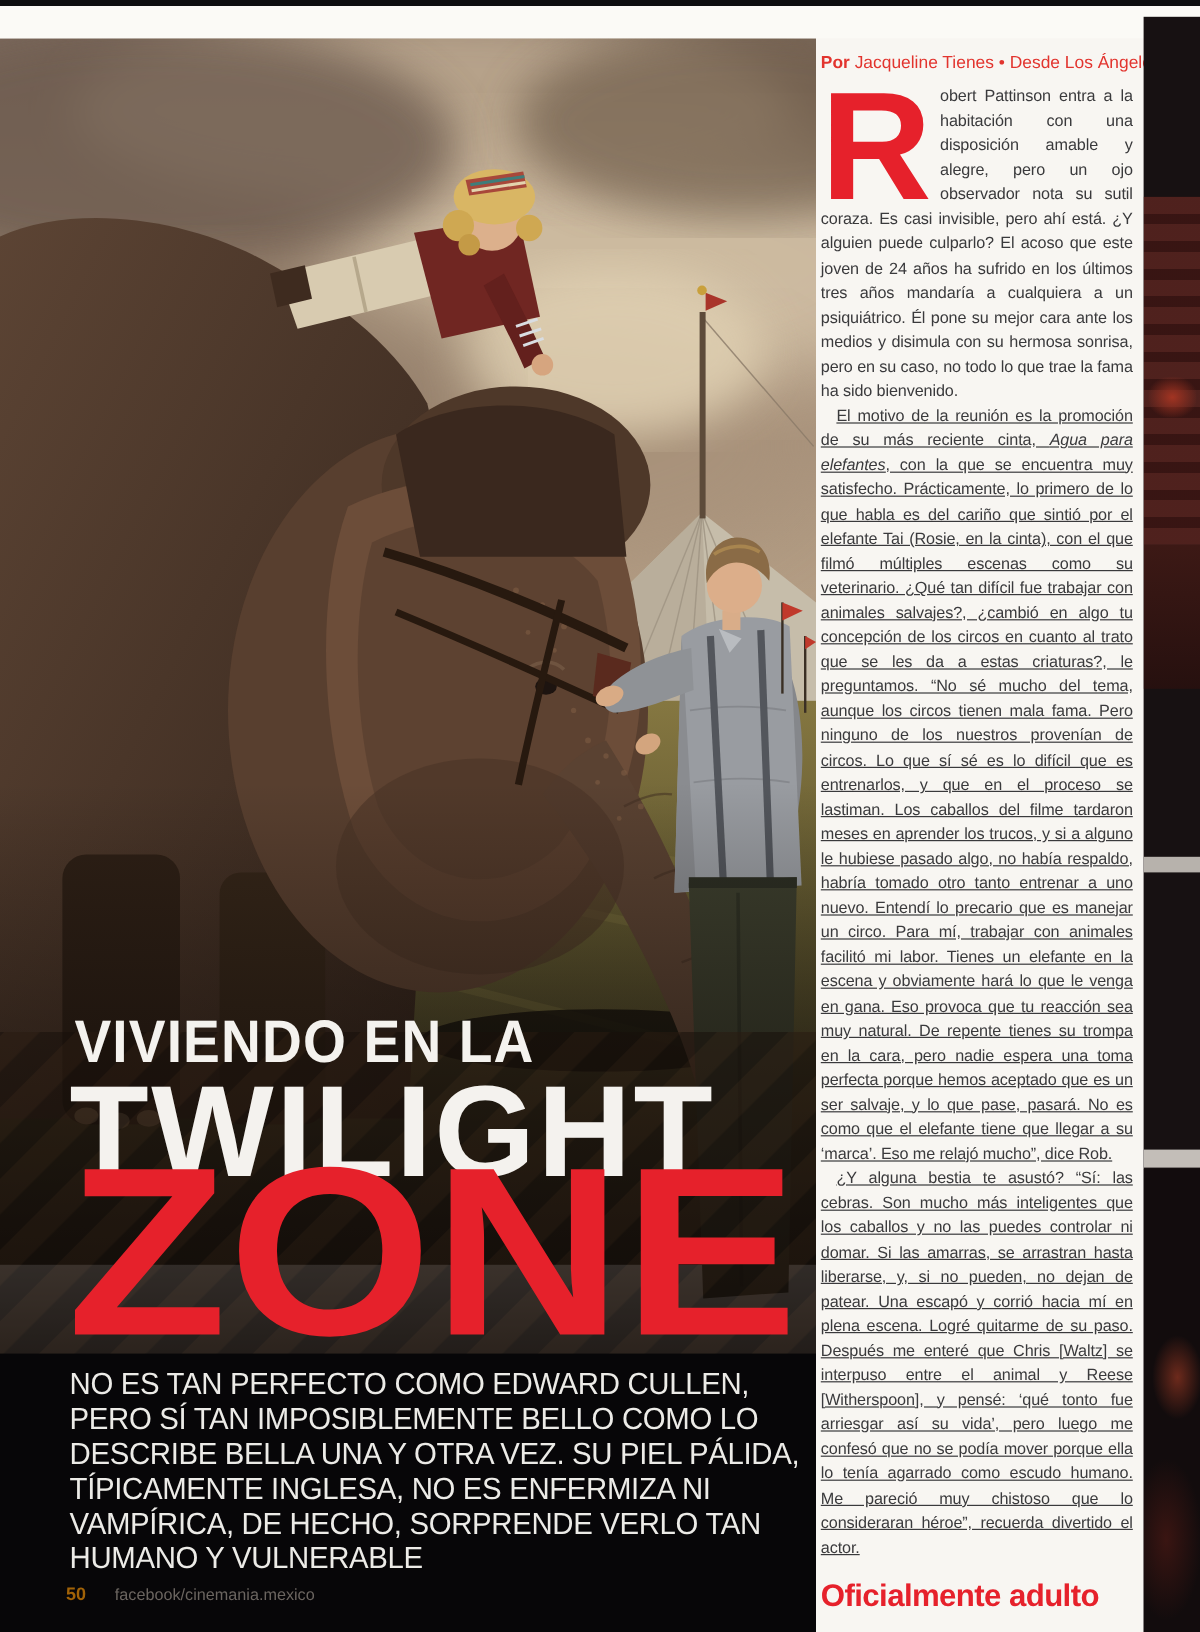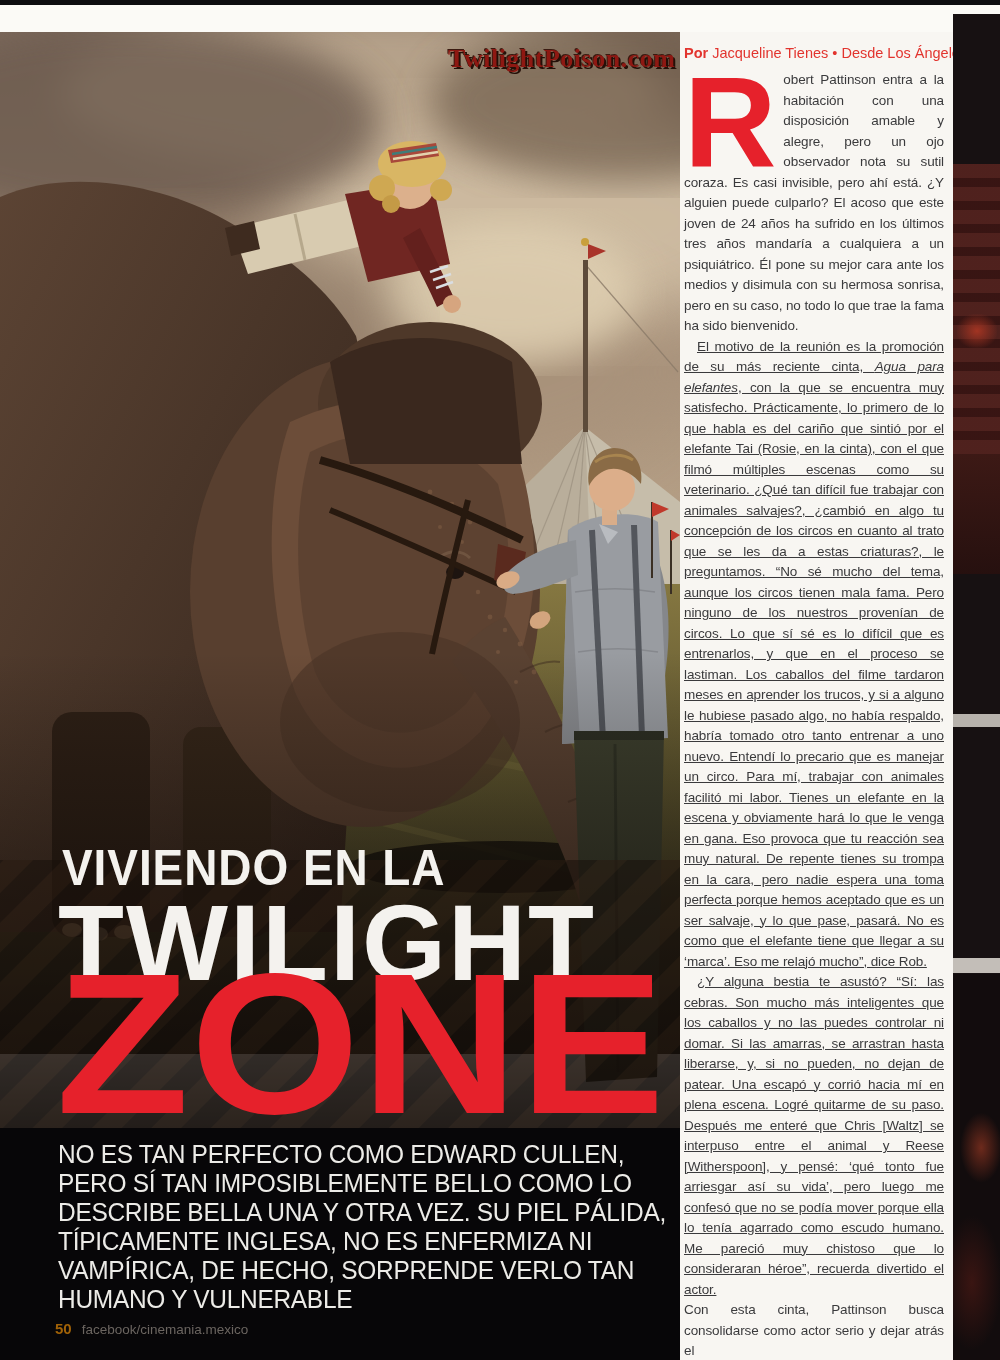--- a/index.html
+++ b/index.html
@@ -30,21 +30,21 @@
 
   .subtitle{
     position:absolute;left:58px;top:1140px;width:640px;
     color:#ecebe7;font-size:25.5px;line-height:29px;font-weight:400;
     transform:scaleX(.96);transform-origin:left top;letter-spacing:-.3px;
     white-space:nowrap;
   }
 
   .footer{position:absolute;left:55px;top:1320px;white-space:nowrap;}
   .footer .pagenum{color:#a16207;font-weight:bold;font-size:15px;}
-  .footer .social{color:#6b6560;font-size:13.5px;margin-left:10px;}
+  .footer .social{color:#6b6560;font-size:13.5px;margin-left:24px;}
 
   
   .column{position:absolute;left:684px;top:44px;width:260px;color:#3a3a3c;}
   .byline{font-size:14.5px;line-height:18px;color:#e2342e;margin-bottom:8px;white-space:nowrap;}
   .byline .por{font-weight:bold;}
   .body-copy{font-size:13.5px;line-height:20.5px;text-align:justify;letter-spacing:-.1px;}
   .body-copy p{margin:0;}
   .dropcap{
     float:left;color:#e6212b;font-weight:bold;
     font-size:128px;line-height:98px;margin:4px 7px 0 0;
@@ -285,21 +285,20 @@
         <line x1="671" y1="498" x2="671" y2="562" stroke="#3a2f24" stroke-width="2"></line>
         <path d="M671,498 L680,503 L671,509 Z" fill="#c0392b"></path>
       </g>
 
       <rect x="0" y="620" width="680" height="710" fill="url(#fadeBlack)"></rect>
       <rect x="0" y="828" width="680" height="320" fill="url(#stripesDiag)" opacity="0.55"></rect>
       <rect x="0" y="1096" width="680" height="232" fill="#070608"></rect>
     </svg>
   </div>
 
-  <div class="watermark">TwilightPoison.com</div>
 
   <div class="title-block">
     <div class="t-line t1">VIVIENDO EN LA</div>
     <div class="t-line t2">TWILIGHT</div>
     <div class="t-line t3">ZONE</div>
   </div>
 
   <div class="subtitle">
     <div>NO ES TAN PERFECTO COMO EDWARD CULLEN,</div>
     <div>PERO SÍ TAN IMPOSIBLEMENTE BELLO COMO LO</div>
@@ -314,20 +313,21 @@
   </div>
 
   <div class="column">
     <div class="byline">
       <span class="por">Por</span><span> Jacqueline Tienes </span><span>• </span><span>Desde Los Ángeles</span>
     </div>
     <div class="body-copy">
       <p><span class="dropcap">R</span><span>obert Pattinson entra a la habitación con una disposición amable y alegre, pero un ojo observador nota su sutil coraza. Es casi invisible, pero ahí está. ¿Y alguien puede culparlo? El acoso que este joven de 24 años ha sufrido en los últimos tres años mandaría a cualquiera a un psiquiátrico. Él pone su mejor cara ante los medios y disimula con su hermosa sonrisa, pero en su caso, no todo lo que trae la fama ha sido bienvenido.</span></p>
       <p class="indent"><span>El motivo de la reunión es la promoción de su más reciente cinta, </span><span class="ital">Agua para elefantes</span><span>, con la que se encuentra muy satisfecho. Prácticamente, lo primero de lo que habla es del cariño que sintió por el elefante Tai (Rosie, en la cinta), con el que filmó múltiples escenas como su veterinario. ¿Qué tan difícil fue trabajar con animales salvajes?, ¿cambió en algo tu concepción de los circos en cuanto al trato que se les da a estas criaturas?, le preguntamos. “No sé mucho del tema, aunque los circos tienen mala fama. Pero ninguno de los nuestros provenían de circos. Lo que sí sé es lo difícil que es entrenarlos, y que en el proceso se lastiman. Los caballos del filme tardaron meses en aprender los trucos, y si a alguno le hubiese pasado algo, no había respaldo, habría tomado otro tanto entrenar a uno nuevo. Entendí lo precario que es manejar un circo. Para mí, trabajar con animales facilitó mi labor. Tienes un elefante en la escena y obviamente hará lo que le venga en gana. Eso provoca que tu reacción sea muy natural. De repente tienes su trompa en la cara, pero nadie espera una toma perfecta porque hemos aceptado que es un ser salvaje, y lo que pase, pasará. No es como que el elefante tiene que llegar a su ‘marca’. Eso me relajó mucho”, dice Rob.</span></p>
       <p class="indent">¿Y alguna bestia te asustó? “Sí: las cebras. Son mucho más inteligentes que los caballos y no las puedes controlar ni domar. Si las amarras, se arrastran hasta liberarse, y, si no pueden, no dejan de patear. Una escapó y corrió hacia mí en plena escena. Logré quitarme de su paso. Después me enteré que Chris [Waltz] se interpuso entre el animal y Reese [Witherspoon], y pensé: ‘qué tonto fue arriesgar así su vida’, pero luego me confesó que no se podía mover porque ella lo tenía agarrado como escudo humano. Me pareció muy chistoso que lo consideraran héroe”, recuerda divertido el actor.</p>
+      <div class="section-heading">Oficialmente adulto</div>
       <p>Con esta cinta, Pattinson busca consolidarse como actor serio y dejar atrás el</p>
     </div>
   </div>
 
   <div class="edge-strip">
     <div class="maroon"></div>
     <div class="redblob"></div>
     <div class="midred"></div>
     <div class="band1"></div>
     <div class="band2"></div>

